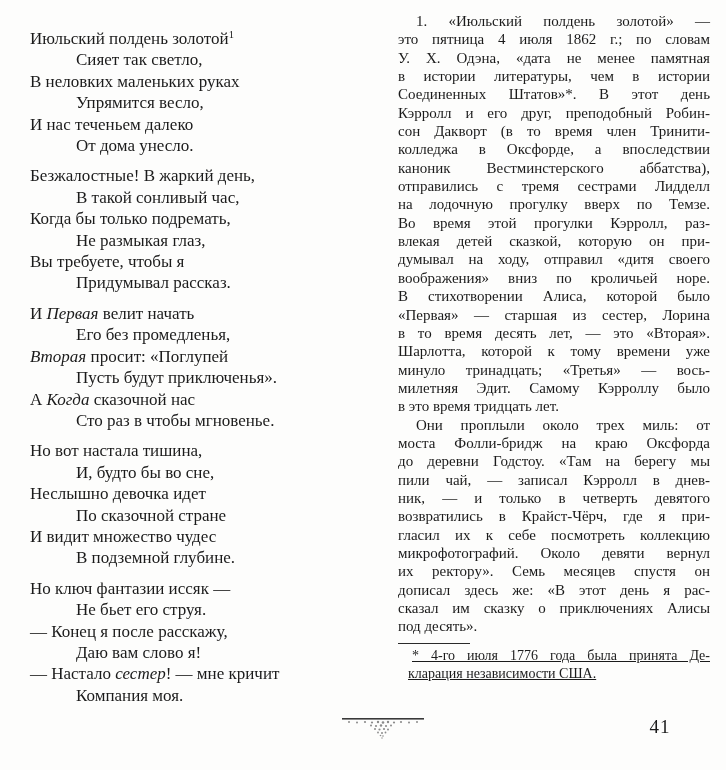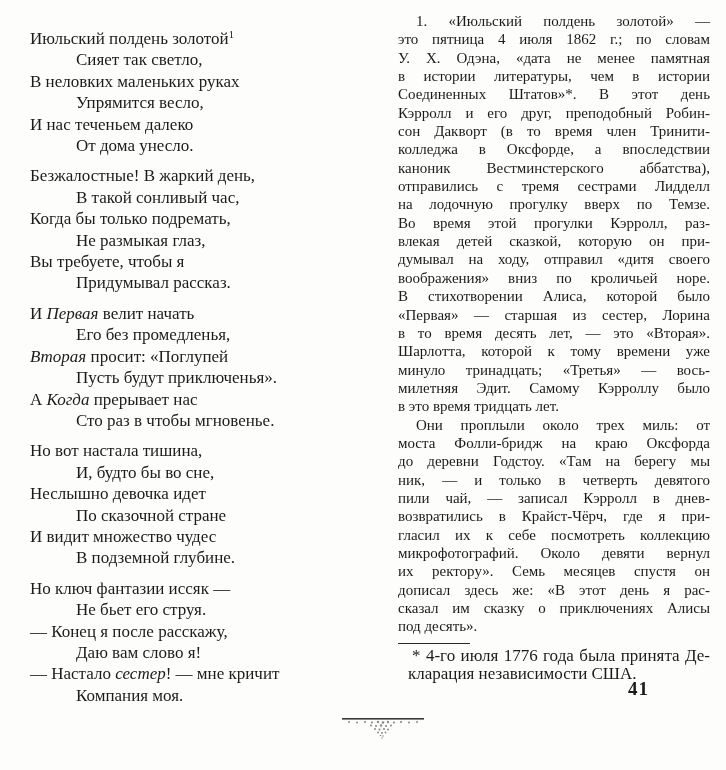--- a/index.html
+++ b/index.html
@@ -12,27 +12,27 @@
   .stanza{margin-bottom:9px;}
   .pline{font-size:17px;line-height:21.4px;white-space:nowrap;}
   .pline.indent{padding-left:46px;}
   .it{font-style:italic;}
   .sup{font-size:10.5px;vertical-align:6px;line-height:0;}
   .commentary-col{position:absolute;left:398px;top:12px;width:312px;}
   .cline{font-size:15px;line-height:18.35px;text-align:justify;text-align-last:justify;}
   .cline.first{text-indent:18px;}
   .cline.last{text-align-last:left;}
   .footnote-rule{width:72px;border-top:1.6px solid #2a2a2a;margin:7px 0 3px 0;}
-  .fline{font-size:17px;line-height:18.6px;text-align:justify;text-align-last:justify;}
+  .fline{font-size:14px;line-height:18.6px;text-align:justify;text-align-last:justify;text-decoration:underline;}
   .fline.first{text-indent:14px;}
   .fline.last{text-align-last:left;margin-left:10px;}
   .tailpiece{position:absolute;left:341px;top:716px;width:84px;height:24px;}
   .page-number{
-    position:absolute;left:628px;top:678px;width:64px;text-align:left;
-    font-size:19px;font-weight:bold;letter-spacing:1px;
+    position:absolute;left:628px;top:716px;width:64px;text-align:center;
+    font-size:19px;font-weight:normal;letter-spacing:1px;
   }
 </style>
 </head>
 <body>
 
 <div class="page">
   <div class="poem-col">
       <div class="stanza">
         <div class="pline"><span>Июльский полдень золотой</span><span class="sup">1</span></div>
         <div class="pline indent"><span>Сияет так светло,</span></div>
@@ -47,21 +47,21 @@
         <div class="pline"><span>Когда бы только подремать,</span></div>
         <div class="pline indent"><span>Не размыкая глаз,</span></div>
         <div class="pline"><span>Вы требуете, чтобы я</span></div>
         <div class="pline indent"><span>Придумывал рассказ.</span></div>
       </div>
       <div class="stanza">
         <div class="pline"><span>И </span><span class="it ">Первая</span><span> велит начать</span></div>
         <div class="pline indent"><span>Его без промедленья,</span></div>
         <div class="pline"><span class="it ">Вторая</span><span> просит: «Поглупей</span></div>
         <div class="pline indent"><span>Пусть будут приключенья».</span></div>
-        <div class="pline"><span>А </span><span class="it ">Когда</span><span> прерывает нас</span></div>
+        <div class="pline"><span>А </span><span class="it ">Когда</span><span> сказочной нас</span></div>
         <div class="pline indent"><span>Сто раз в чтобы мгновенье.</span></div>
       </div>
       <div class="stanza">
         <div class="pline"><span>Но вот настала тишина,</span></div>
         <div class="pline indent"><span>И, будто бы во сне,</span></div>
         <div class="pline"><span>Неслышно девочка идет</span></div>
         <div class="pline indent"><span>По сказочной стране</span></div>
         <div class="pline"><span>И видит множество чудес</span></div>
         <div class="pline indent"><span>В подземной глубине.</span></div>
       </div>
@@ -93,22 +93,22 @@
       <div class="cline">В стихотворении Алиса, которой было</div>
       <div class="cline">«Первая» — старшая из сестер, Лорина</div>
       <div class="cline">в то время десять лет, — это «Вторая».</div>
       <div class="cline">Шарлотта, которой к тому времени уже</div>
       <div class="cline">минуло тринадцать; «Третья» — вось-</div>
       <div class="cline">милетняя Эдит. Самому Кэрроллу было</div>
       <div class="cline last">в это время тридцать лет.</div>
       <div class="cline first">Они проплыли около трех миль: от</div>
       <div class="cline">моста Фолли-бридж на краю Оксфорда</div>
       <div class="cline">до деревни Годстоу. «Там на берегу мы</div>
+      <div class="cline">пили чай, — записал Кэрролл в днев-</div>
       <div class="cline">ник, — и только в четверть девятого</div>
-      <div class="cline">пили чай, — записал Кэрролл в днев-</div>
       <div class="cline">возвратились в Крайст-Чёрч, где я при-</div>
       <div class="cline">гласил их к себе посмотреть коллекцию</div>
       <div class="cline">микрофотографий. Около девяти вернул</div>
       <div class="cline">их ректору». Семь месяцев спустя он</div>
       <div class="cline">дописал здесь же: «В этот день я рас-</div>
       <div class="cline">сказал им сказку о приключениях Алисы</div>
       <div class="cline last">под десять».</div>
       <div class="footnote-rule"></div>
       <div class="fline first">* 4-го июля 1776 года была принята Де-</div>
       <div class="fline last">кларация независимости США.</div>

